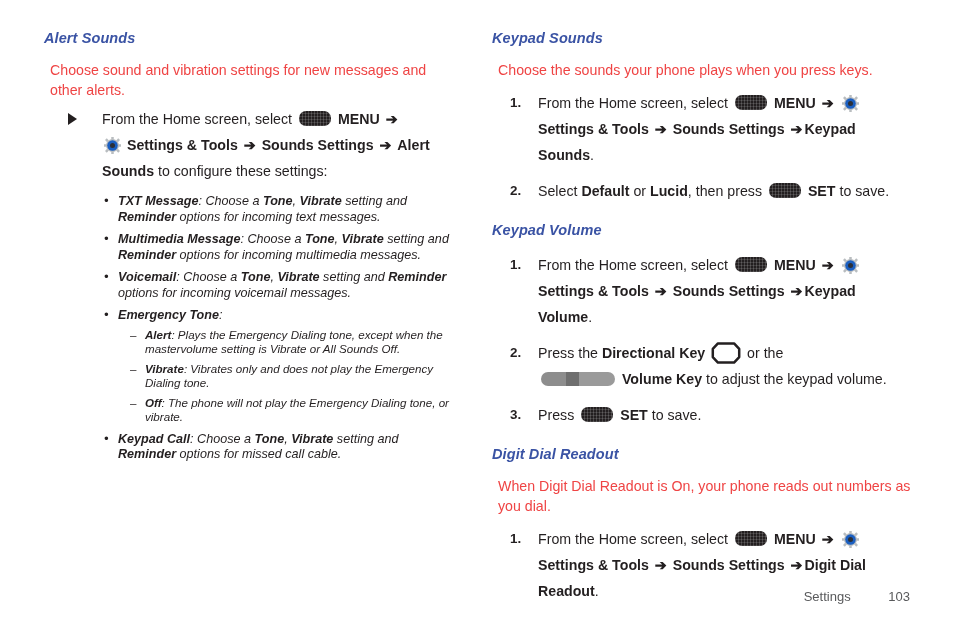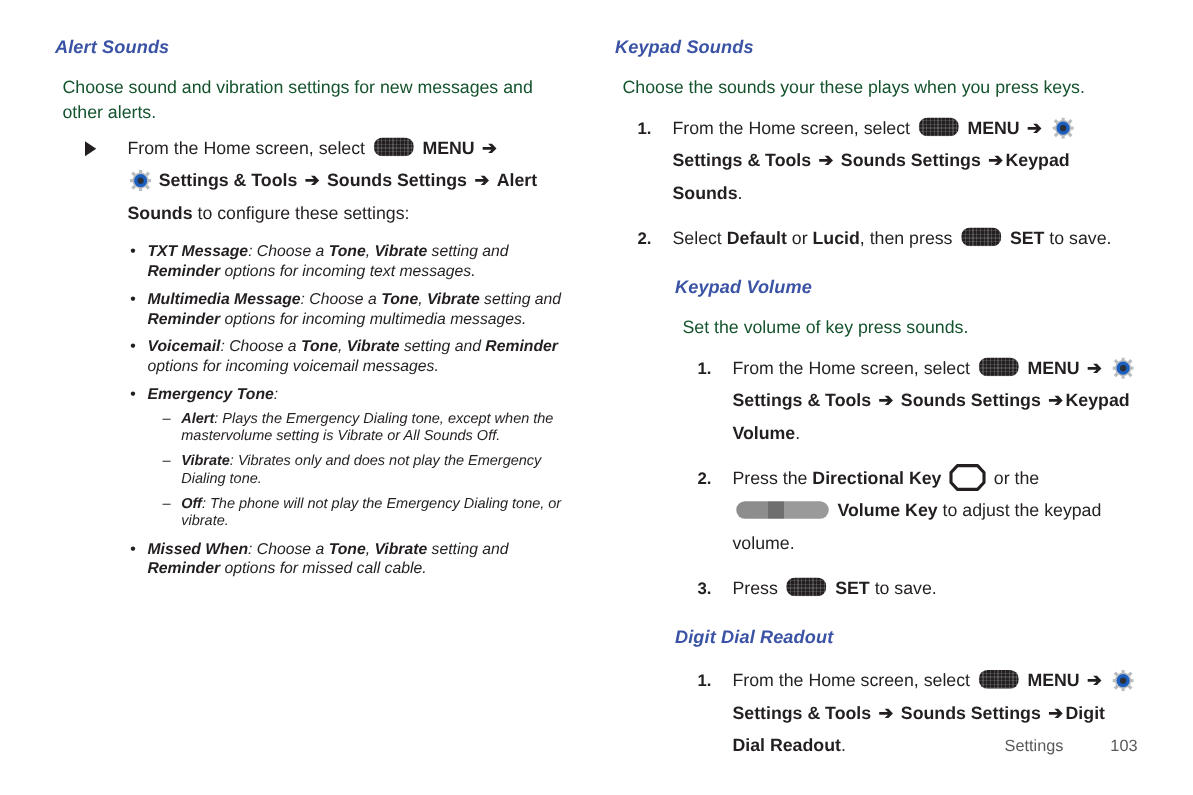--- a/index.html
+++ b/index.html
@@ -32,27 +32,27 @@
   .col-right { left: 492px; width: 420px; }
 
   h2.section-head {
     font-size: 14.5px;
     font-weight: bold;
     font-style: italic;
     color: #3a53a4;
     margin: 0 0 14px 0;
     letter-spacing: 0.1px;
   }
-  .section + .section { margin-top: 18px; margin-left: 48px; }
+  .section + .section { margin-top: 18px; }
 
   .intro {
     font-size: 14.2px;
     line-height: 20px;
     margin: 0 0 6px 6px;
-    color: #14532d;
+    color: #ef4444;
     font-weight: 400;
   }
 
   
   .tri-item {
     position: relative;
     margin: 6px 0 0 24px;
     padding-left: 34px;
     font-size: 14.2px;
     line-height: 26px;
@@ -230,34 +230,34 @@
             <li>
               <b>Vibrate</b><span>: Vibrates only and does not play the Emergency Dialing tone.</span>
             </li>
             <li>
               <b>Off</b><span>: The phone will not play the Emergency Dialing tone, or vibrate.</span>
             </li>
           </ul>
         </li>
 
         <li>
-          <b>Missed When</b><span>: Choose a </span><b>Tone</b><span>, </span><b>Vibrate</b><span> setting and </span><b>Reminder</b><span> options for missed call cable.</span>
+          <b>Keypad Call</b><span>: Choose a </span><b>Tone</b><span>, </span><b>Vibrate</b><span> setting and </span><b>Reminder</b><span> options for missed call cable.</span>
         </li>
 
 
 
       </ul>
     </div>
   </div>
 
   <div class="col col-right">
 
     <div class="section">
       <h2 class="section-head">Keypad Sounds</h2>
-      <p class="intro">Choose the sounds your these plays when you press keys.</p>
+      <p class="intro">Choose the sounds your phone plays when you press keys.</p>
 
       <ul class="num-list">
         <li class="num-item">
           <span class="num">1.</span>
           <span>From the Home screen, select</span>
           <span class="key-menu"></span>
           <b>MENU</b>
           <b class="arrow">➔</b>
           <span class="gear-icon">
             <svg viewBox="0 0 34 34" width="17" height="17">
@@ -290,21 +290,20 @@
           <b>Lucid</b><span>, then press</span>
           <span class="key-menu"></span>
           <b>SET</b>
           <span>to save.</span>
         </li>
       </ul>
     </div>
 
     <div class="section">
       <h2 class="section-head">Keypad Volume</h2>
-      <p class="intro">Set the volume of key press sounds.</p>
 
       <ul class="num-list">
         <li class="num-item">
           <span class="num">1.</span>
           <span>From the Home screen, select</span>
           <span class="key-menu"></span>
           <b>MENU</b>
           <b class="arrow">➔</b>
           <span class="gear-icon">
             <svg viewBox="0 0 34 34" width="17" height="17">
@@ -349,20 +348,21 @@
           <span>Press</span>
           <span class="key-menu"></span>
           <b>SET</b>
           <span>to save.</span>
         </li>
       </ul>
     </div>
 
     <div class="section">
       <h2 class="section-head">Digit Dial Readout</h2>
+      <p class="intro">When Digit Dial Readout is On, your phone reads out numbers as you dial.</p>
 
       <ul class="num-list">
         <li class="num-item">
           <span class="num">1.</span>
           <span>From the Home screen, select</span>
           <span class="key-menu"></span>
           <b>MENU</b>
           <b class="arrow">➔</b>
           <span class="gear-icon">
             <svg viewBox="0 0 34 34" width="17" height="17">

